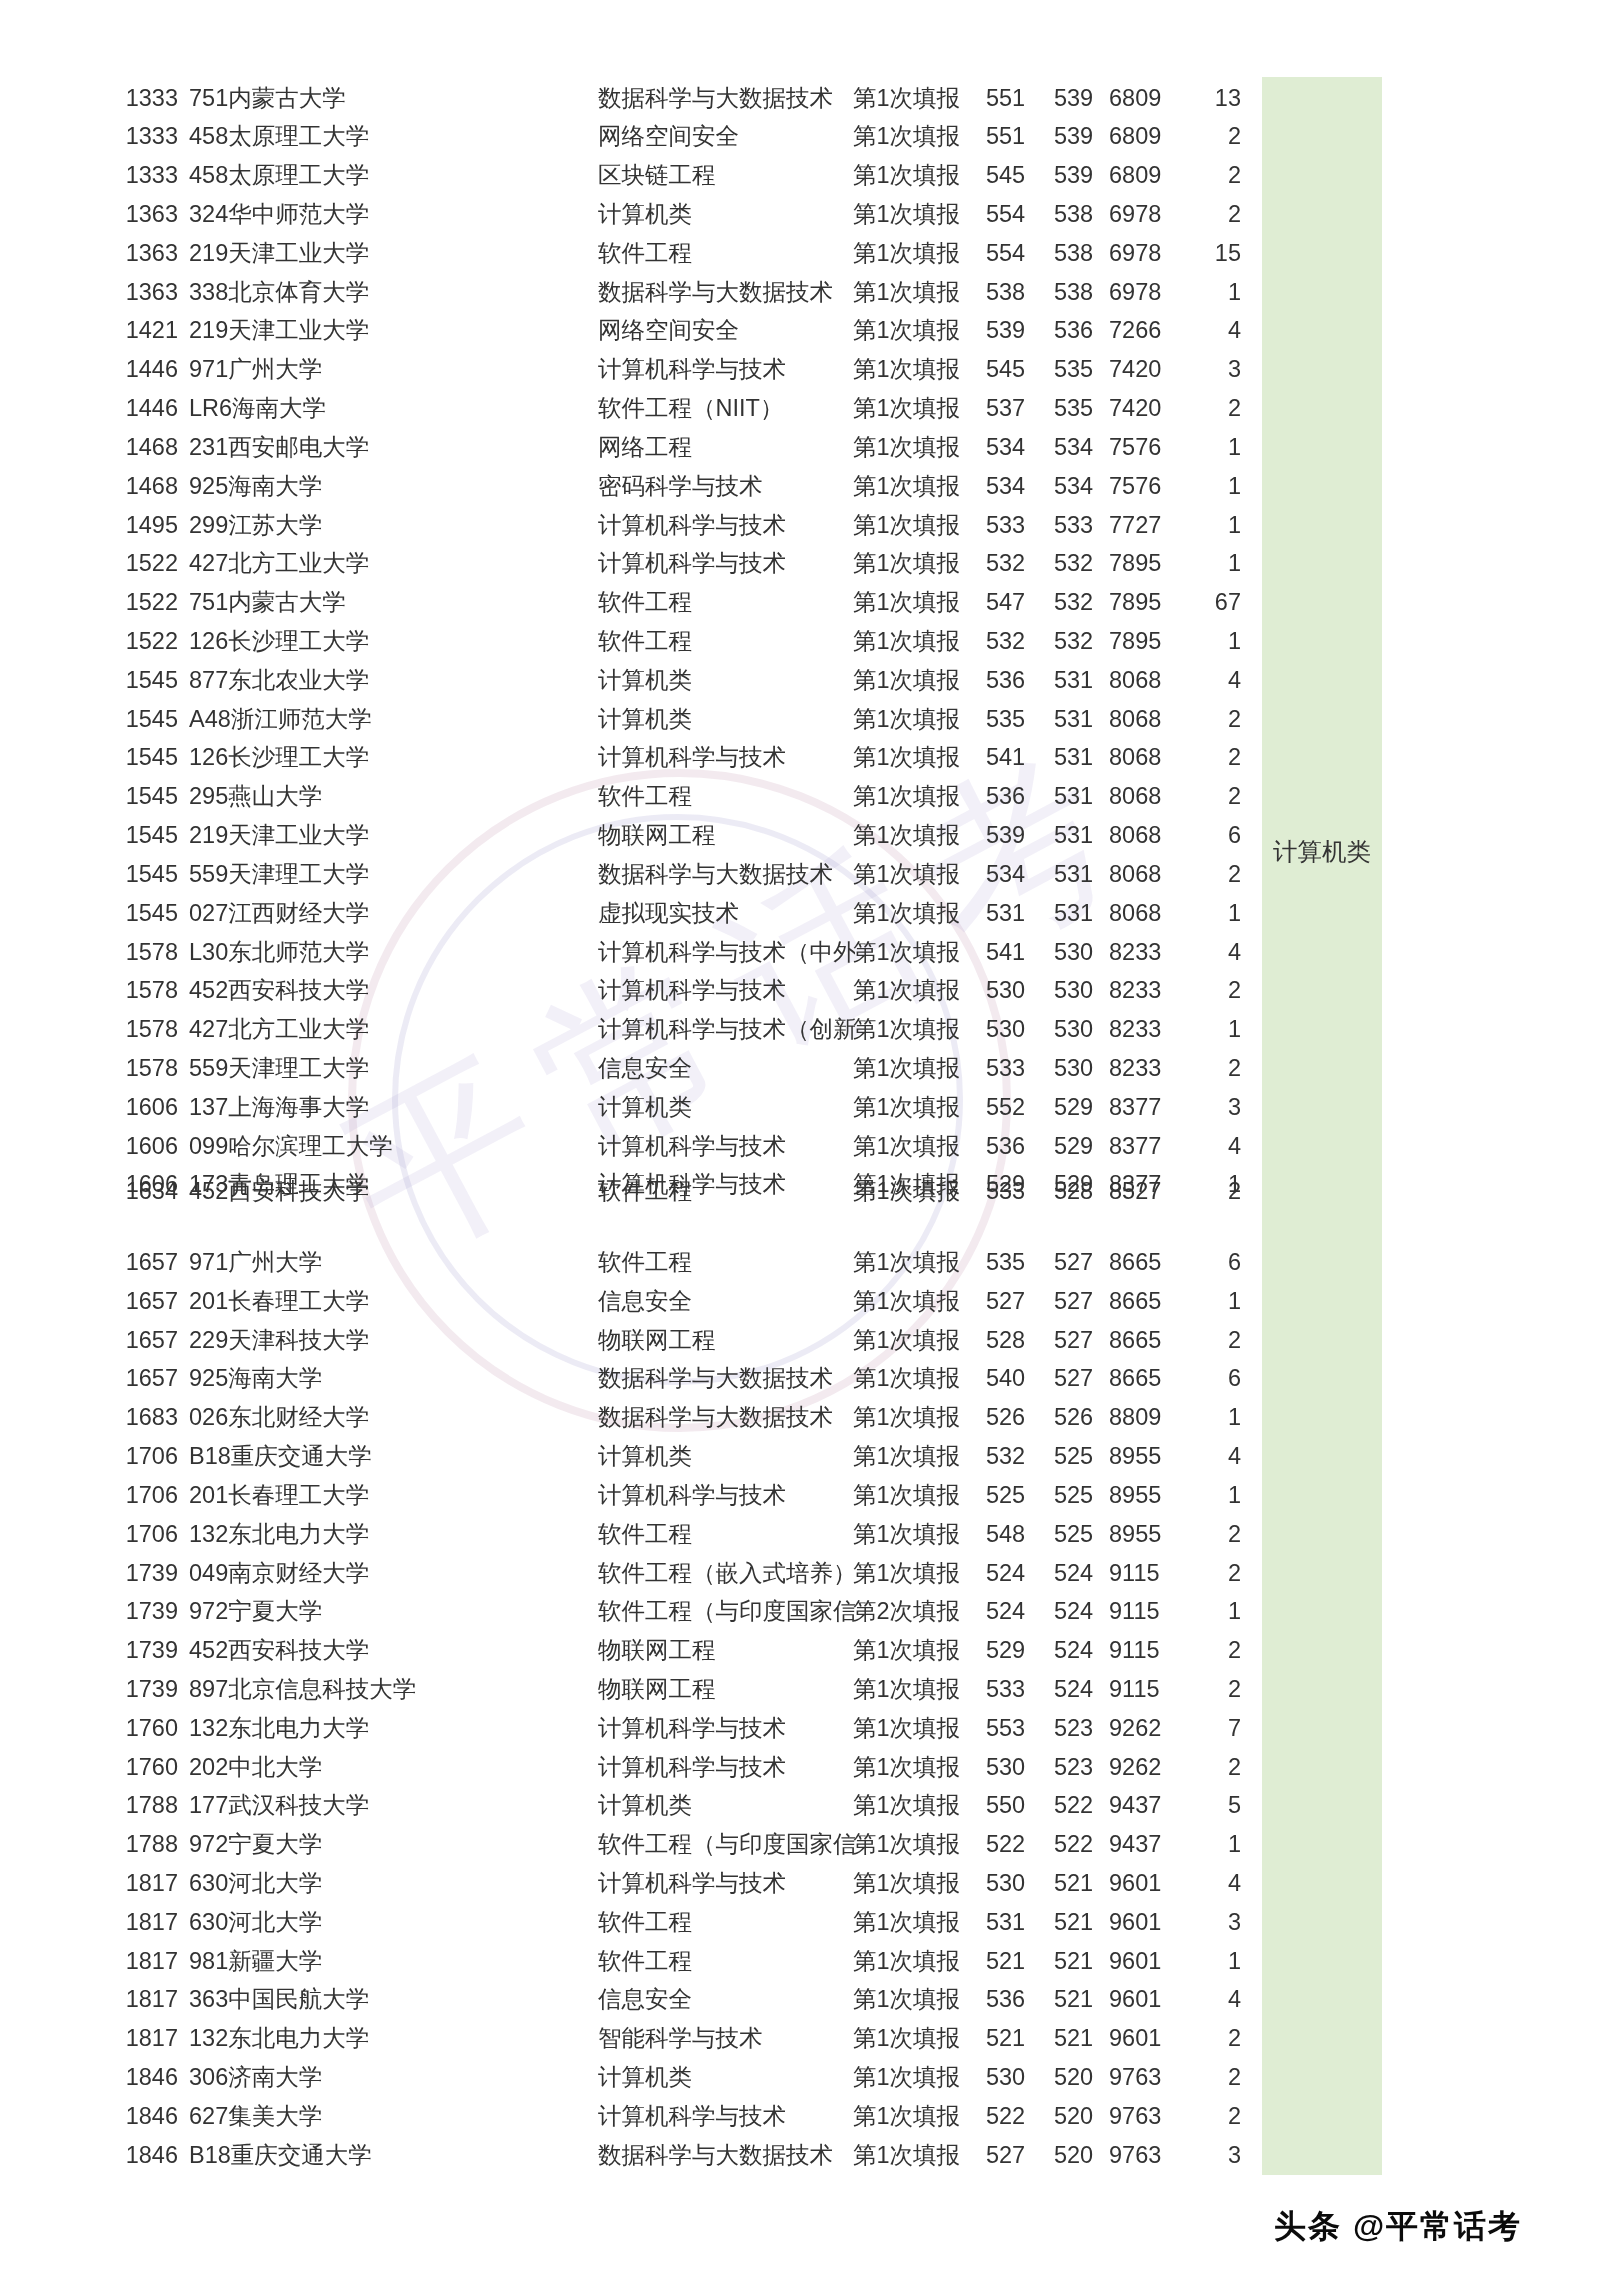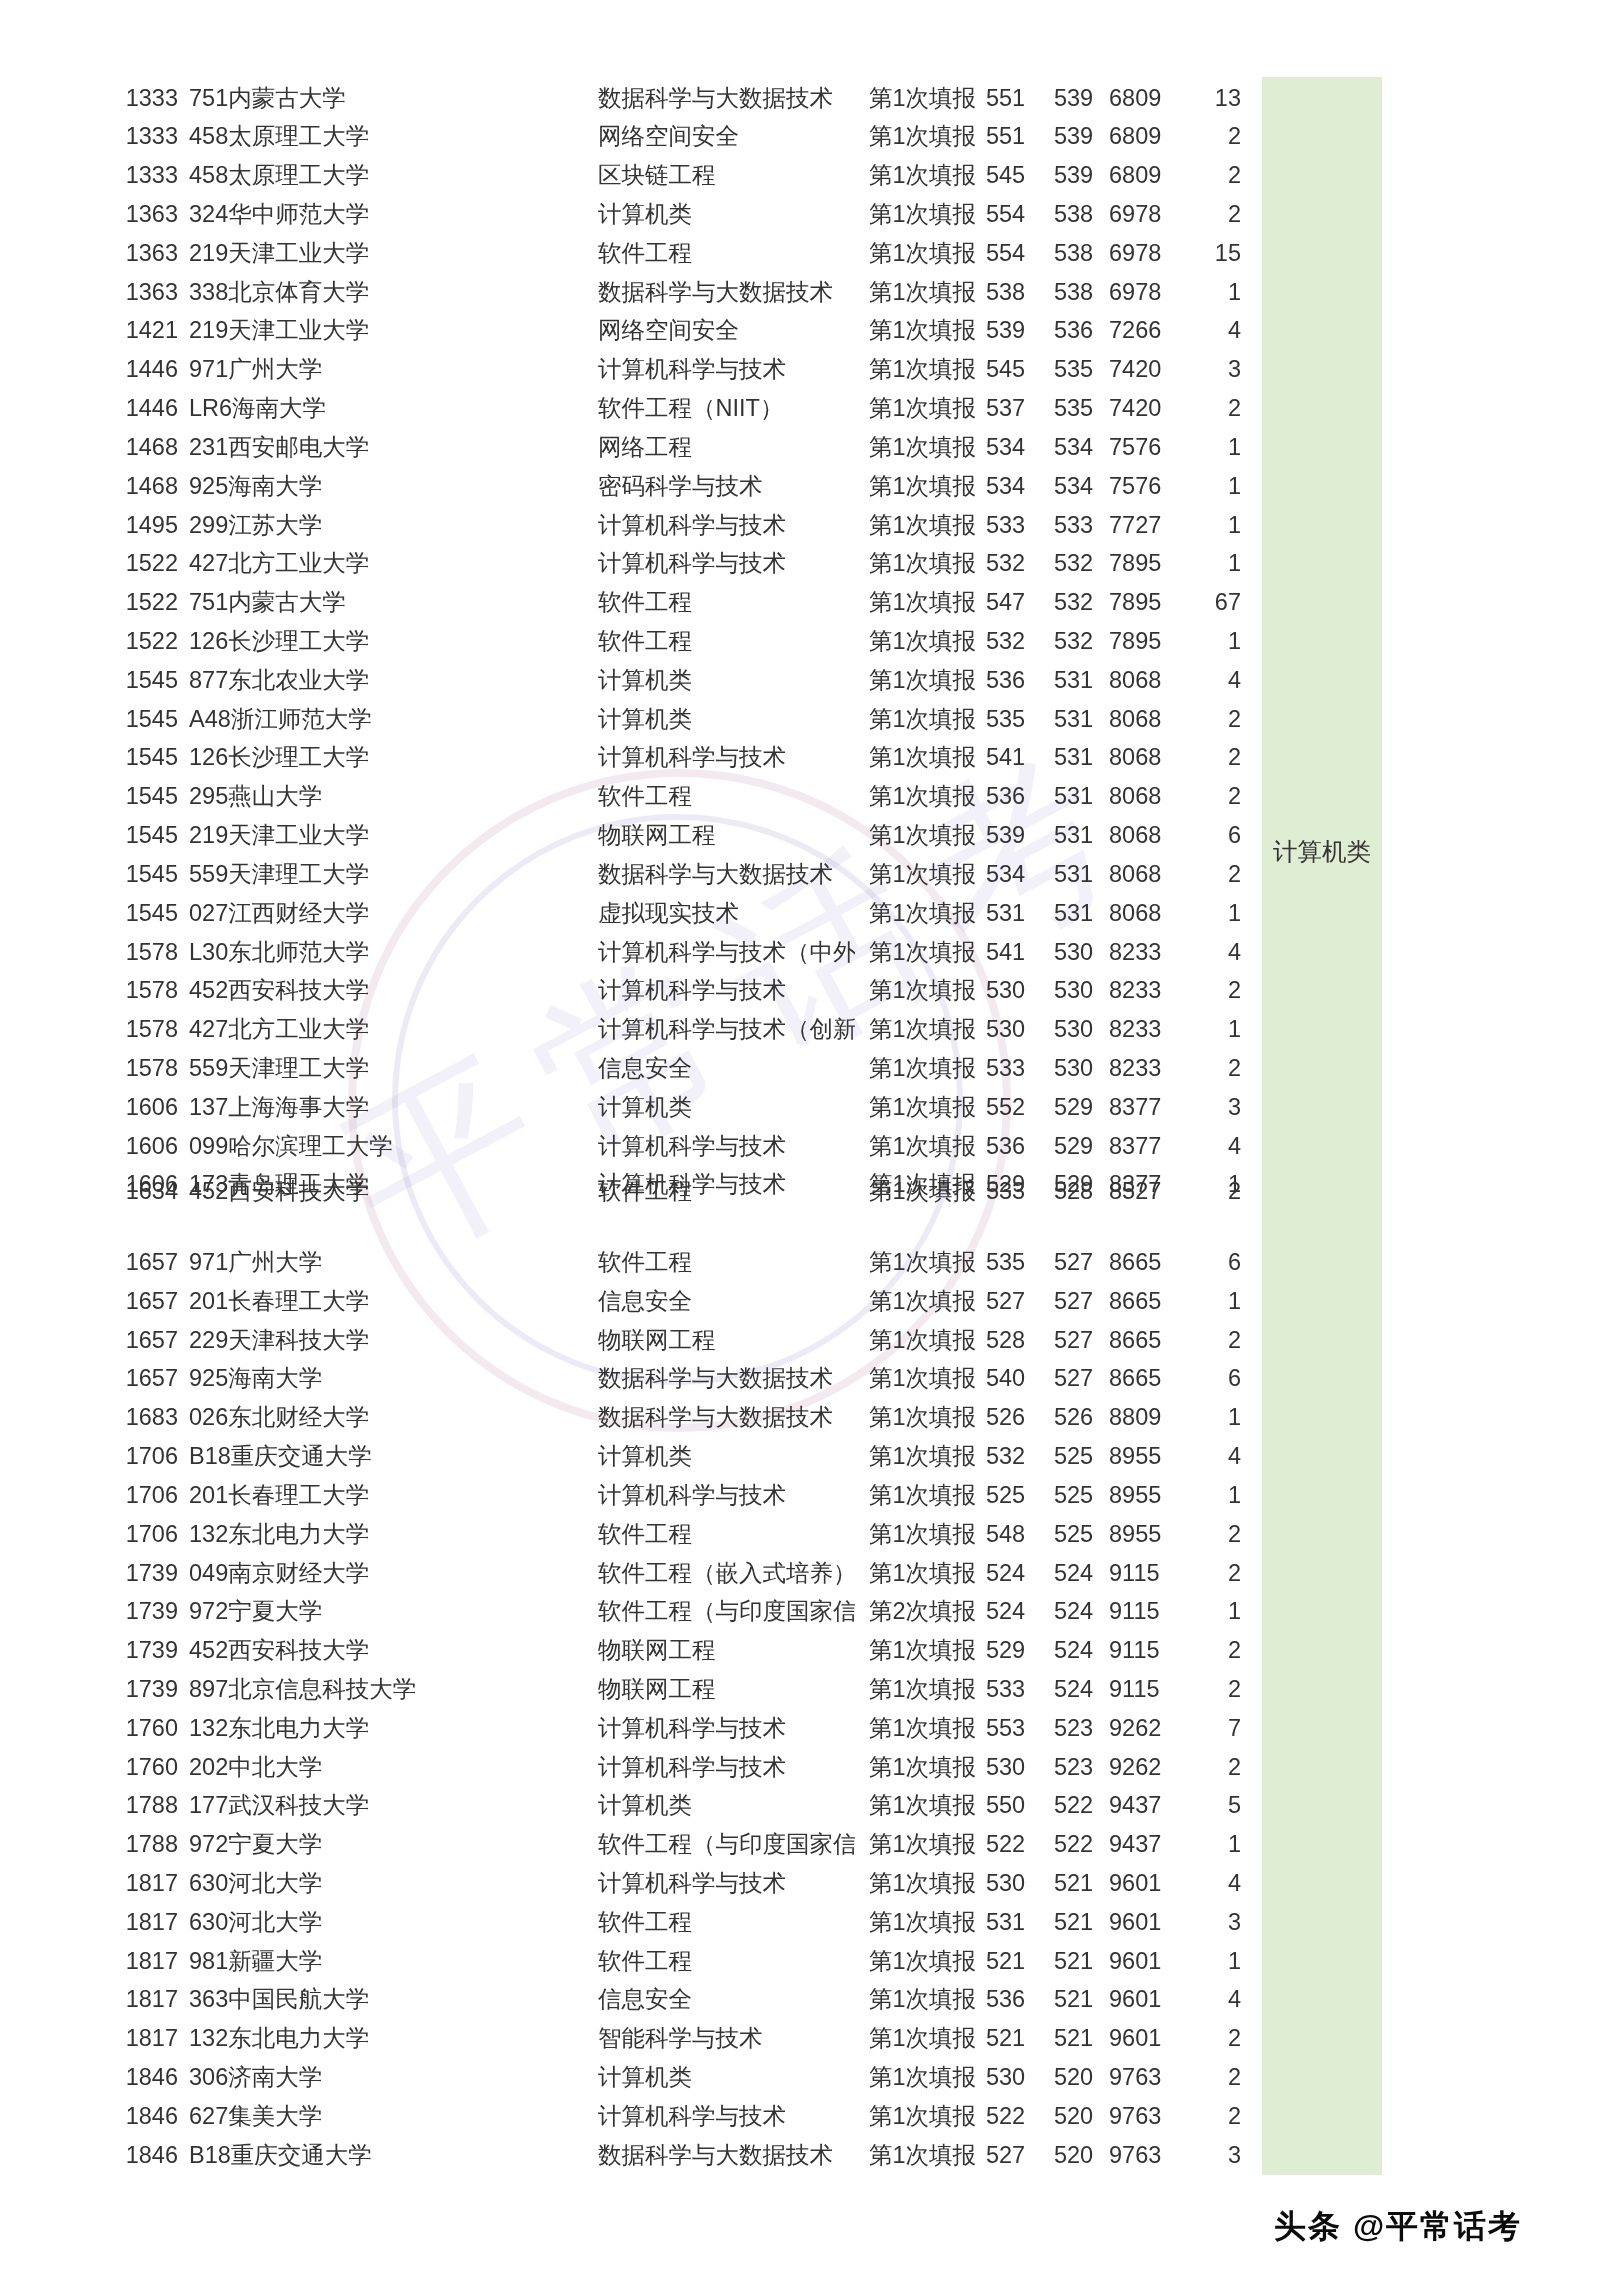--- a/index.html
+++ b/index.html
@@ -35,21 +35,21 @@
     position:absolute;left:0;top:758px;width:100%;
     text-align:center;font-size:24.5px;color:#333333;white-space:nowrap;
   }
   
   #rows{position:absolute;left:0;top:0;width:1620px;height:1704px;}
   .row{position:absolute;left:0;width:1620px;height:39px;line-height:39px;font-size:23.5px;}
   .cell{position:absolute;top:0;height:100%;white-space:nowrap;}
   .c-rank  {left:123px;width:55px;text-align:right;}
   .c-school{left:189px;width:392px;text-align:left;}
   .c-major {left:598px;width:257px;text-align:left;overflow:hidden;}
-  .c-round {left:853px;width:123px;text-align:right;}
+  .c-round {left:853px;width:123px;text-align:left;}
   .c-score {left:971px;width:69px;text-align:center;}
   .c-min   {left:1039px;width:69px;text-align:center;}
   .c-pos   {left:1109px;width:88px;text-align:left;}
   .c-count {left:1186px;width:55px;text-align:right;}
   
   .credit{
     position:absolute;left:1274px;top:2205px;
     font-size:32px;font-weight:700;color:#0b0b0b;letter-spacing:2px;white-space:nowrap;
   }
 </style>

